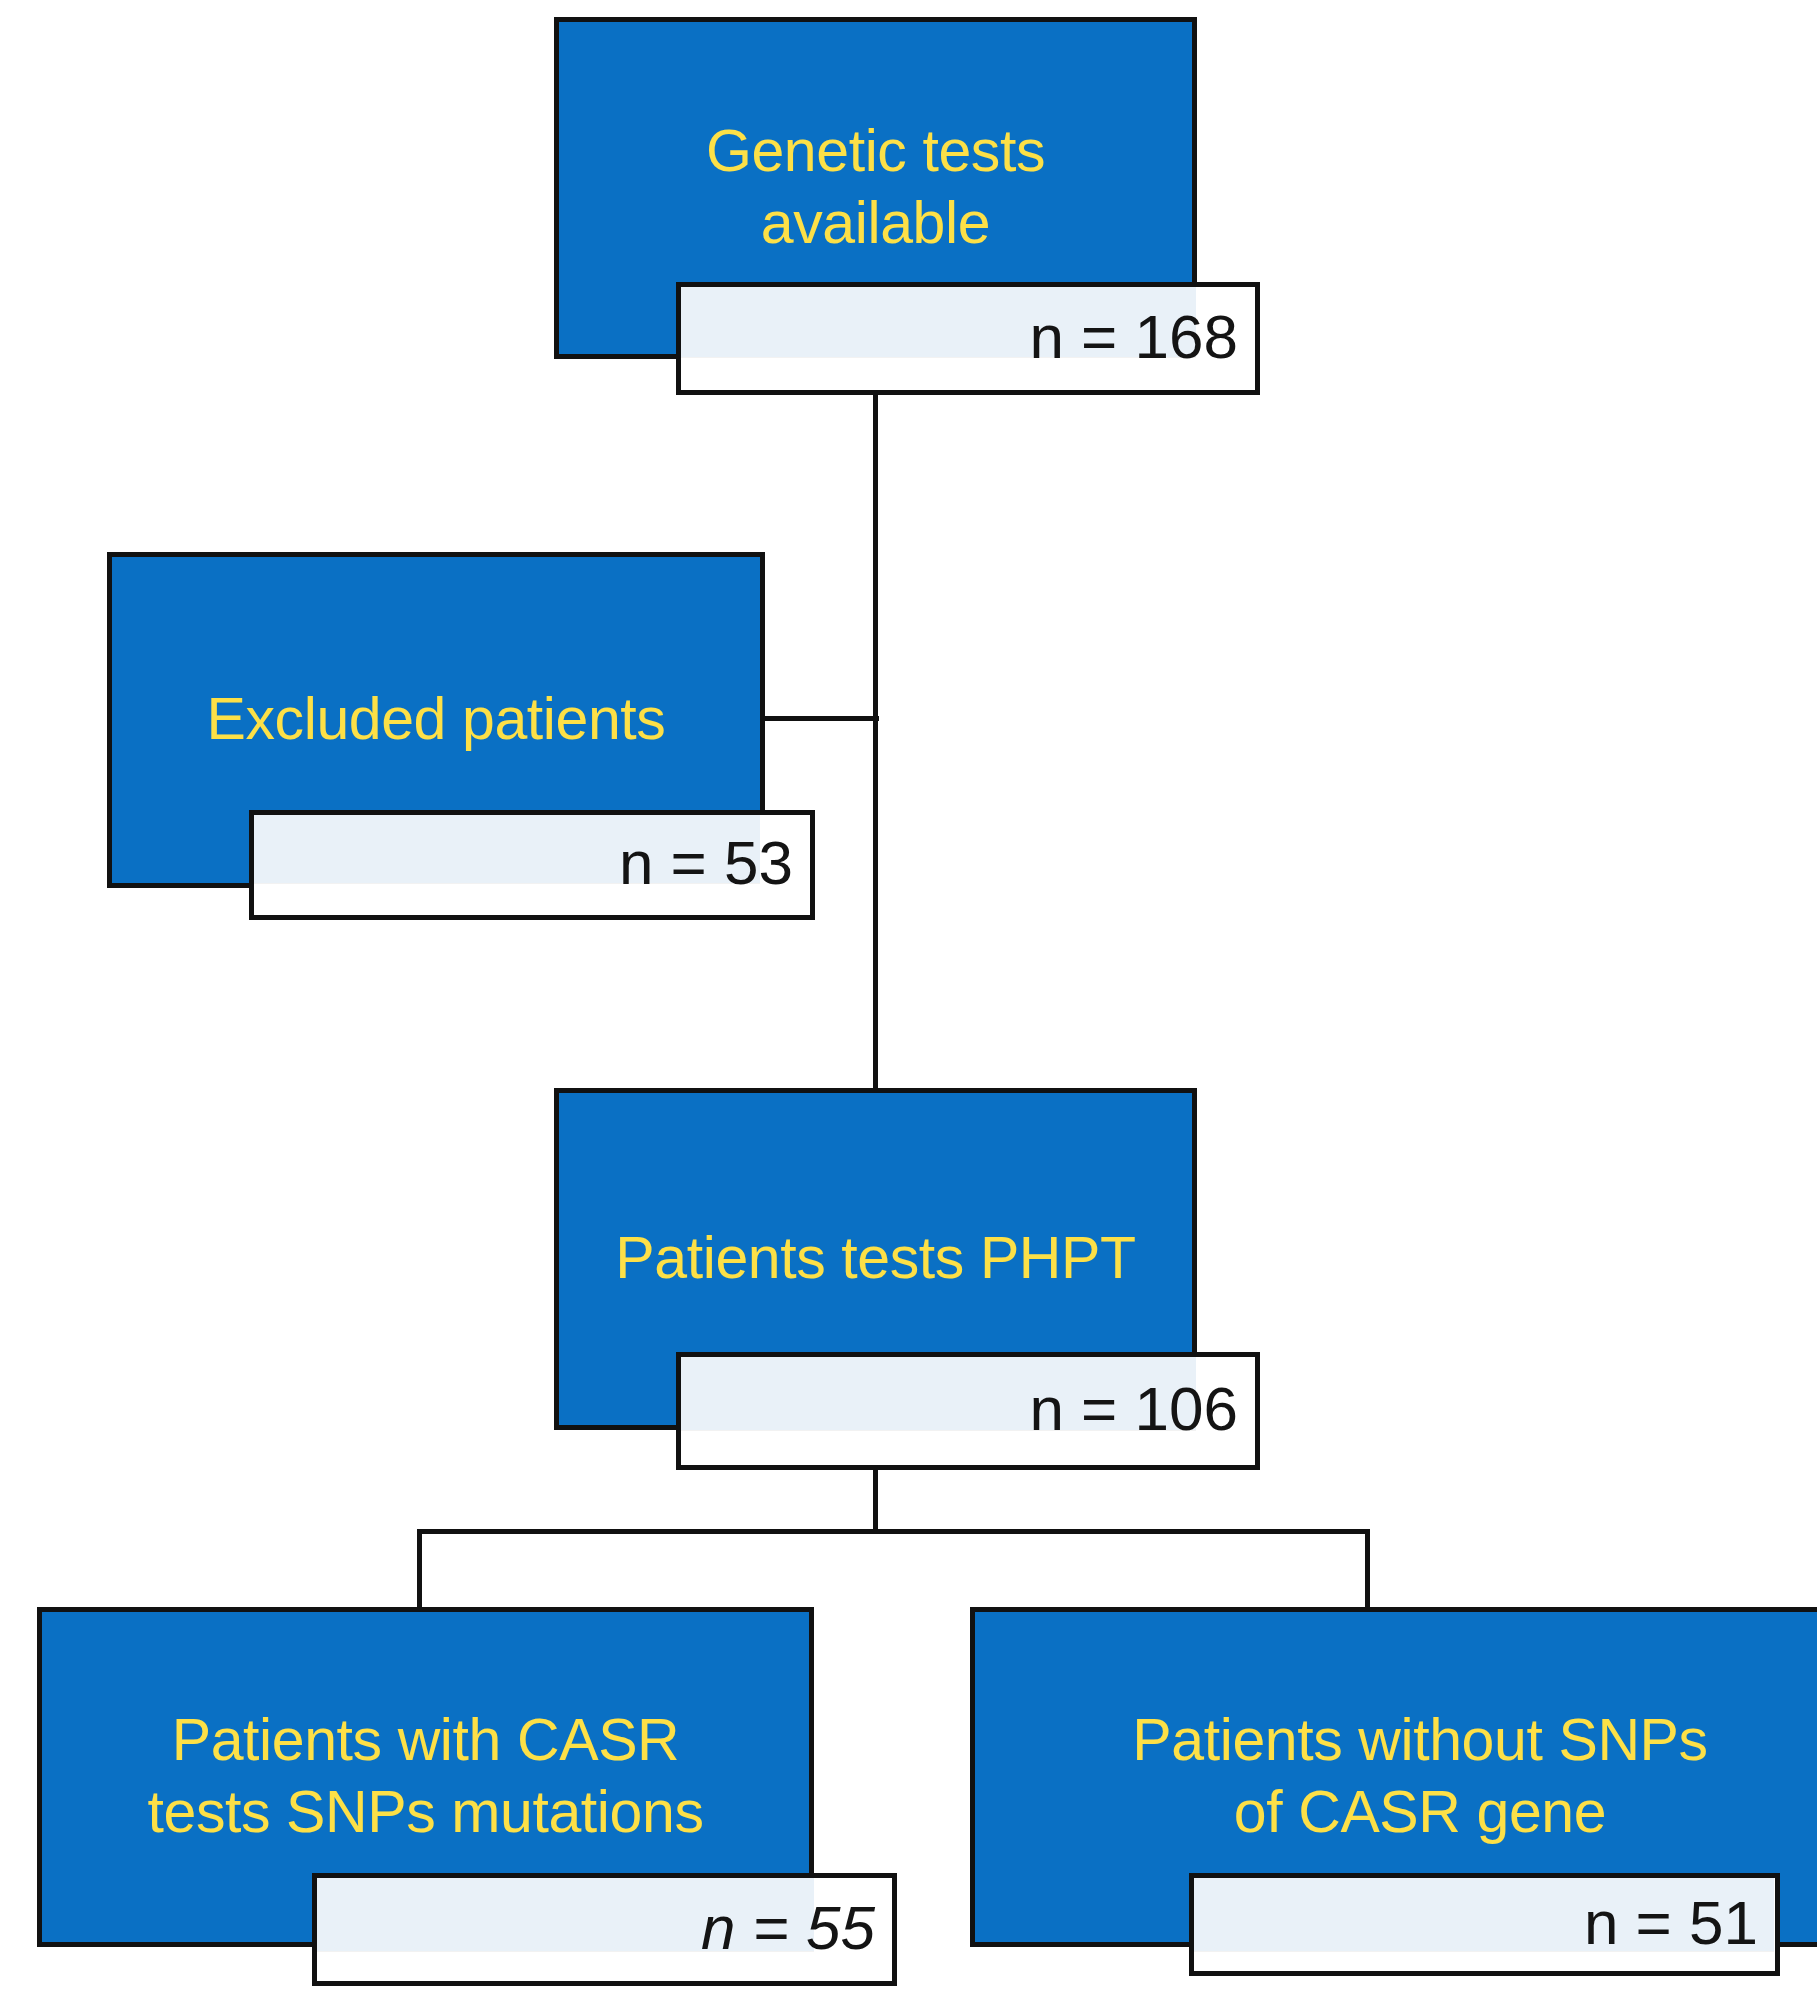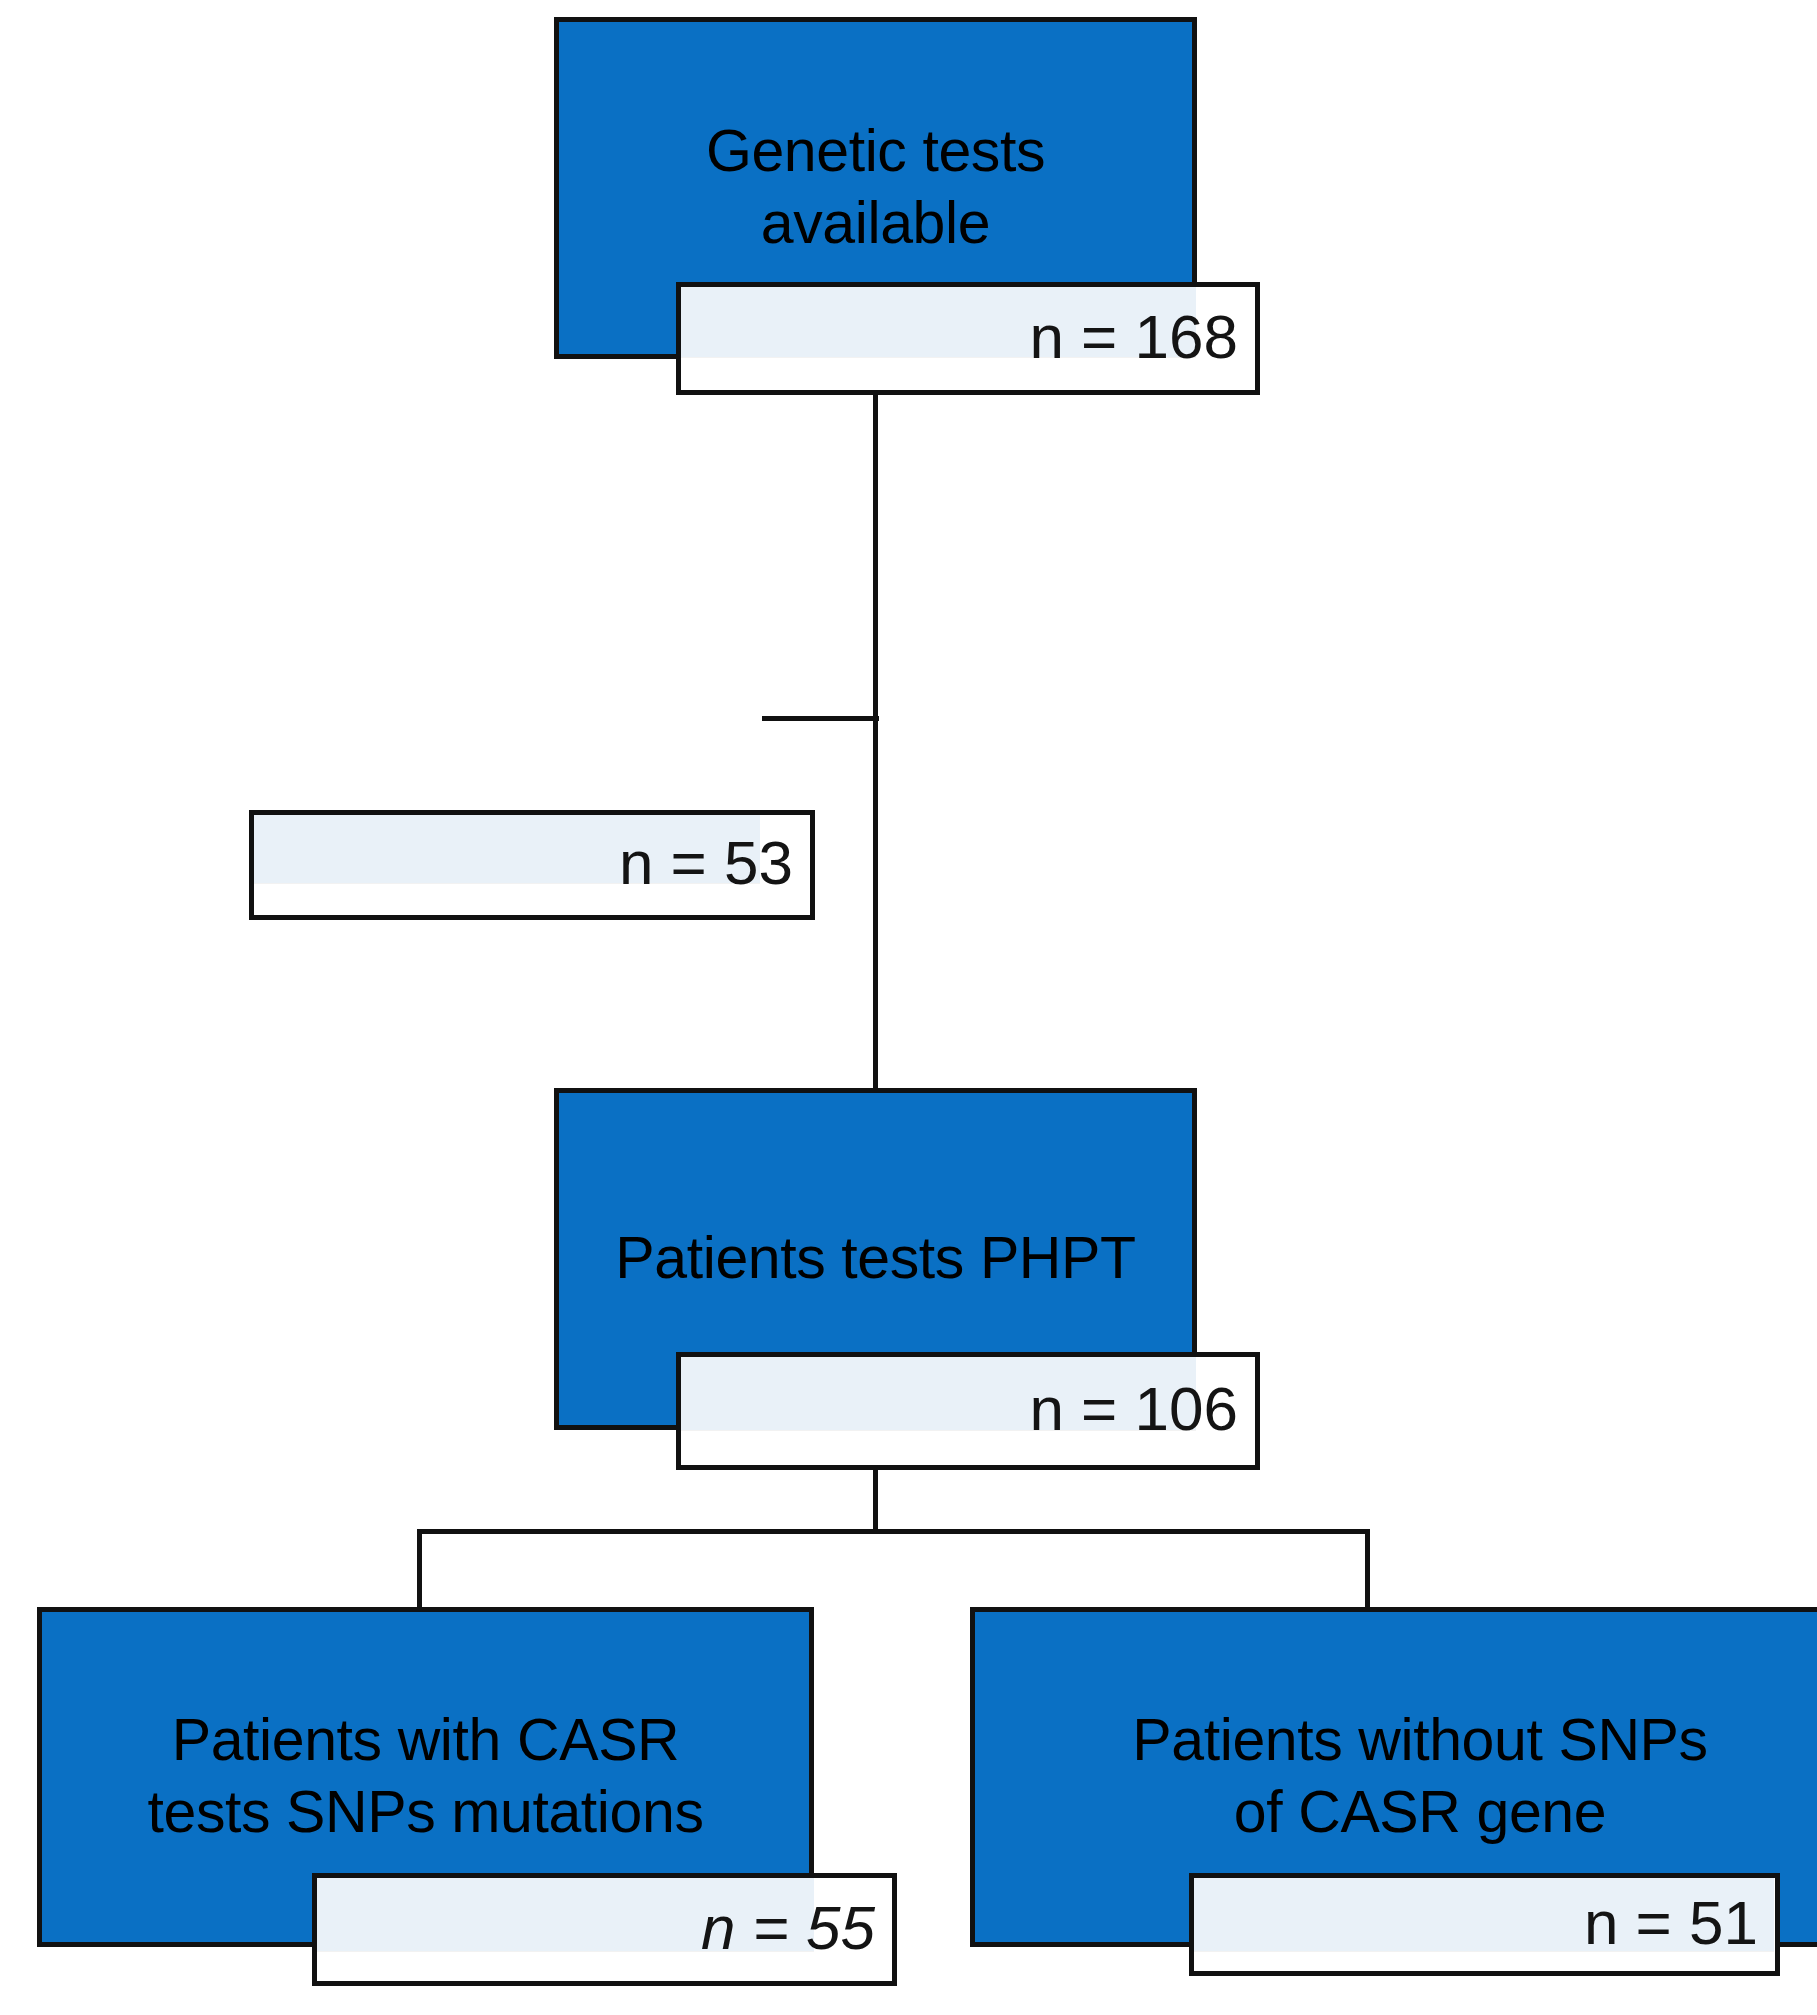--- a/index.html
+++ b/index.html
@@ -24,21 +24,21 @@
     position: absolute;
     background: #0a70c4;
     border: 5.4px solid #111111;
     box-sizing: border-box;
     display: flex;
     align-items: center;
     justify-content: center;
     z-index: 2;
   }
   .node-label {
-    color: #000000;
+    color: #fde047;
     font-size: 59px;
     line-height: 1.22;
     text-align: center;
     font-weight: 400;
     letter-spacing: -0.4px;
     padding: 0 11px;
     white-space: pre-line;
   }
 
   
@@ -106,20 +106,23 @@
 
   <div class="node-box" style="left:554px; top:17px; width:643px; height:342px;">
     <span class="node-label">Genetic tests
 available</span>
   </div>
   <div class="count-box" style="left:676px; top:282px; width:584px; height:113px;">
     <div class="count-tint" style="width:515px; height:71px;"></div>
     <span class="count-text">n = 168</span>
   </div>
 
+  <div class="node-box" style="left:107px; top:552px; width:658px; height:336px;">
+    <span class="node-label">Excluded patients</span>
+  </div>
   <div class="count-box" style="left:249px; top:810px; width:566px; height:110px;">
     <div class="count-tint" style="width:506px; height:69px;"></div>
     <span class="count-text">n = 53</span>
   </div>
 
   <div class="node-box" style="left:554px; top:1088px; width:643px; height:342px;">
     <span class="node-label">Patients tests PHPT</span>
   </div>
   <div class="count-box" style="left:676px; top:1352px; width:584px; height:118px;text-align:center;">
     <div class="count-tint" style="width:515px; height:74px;"></div>

